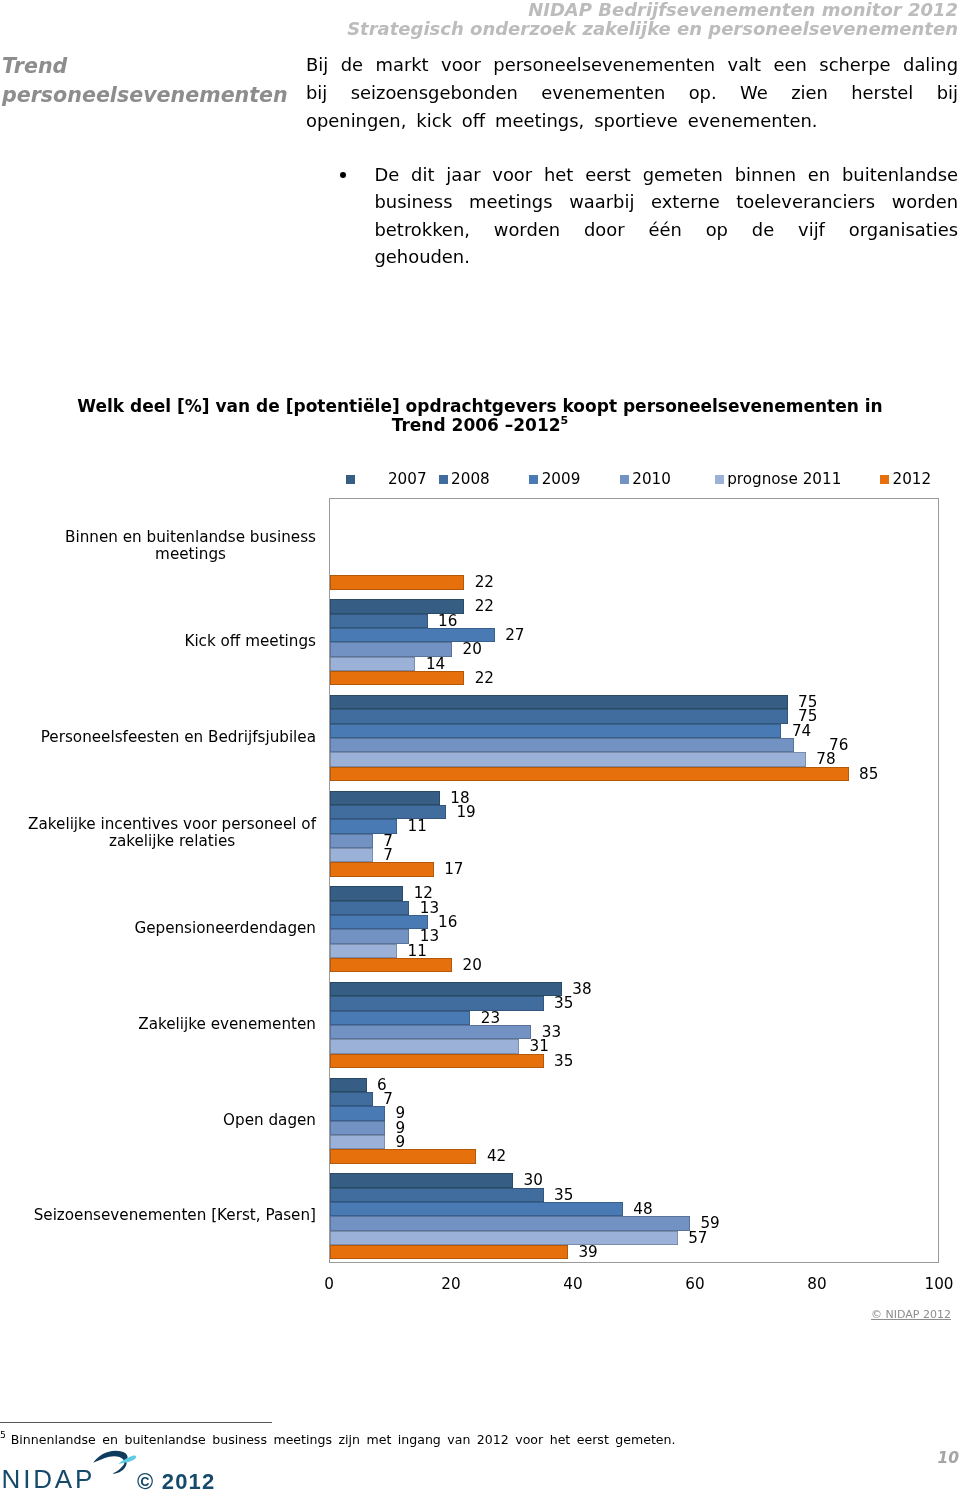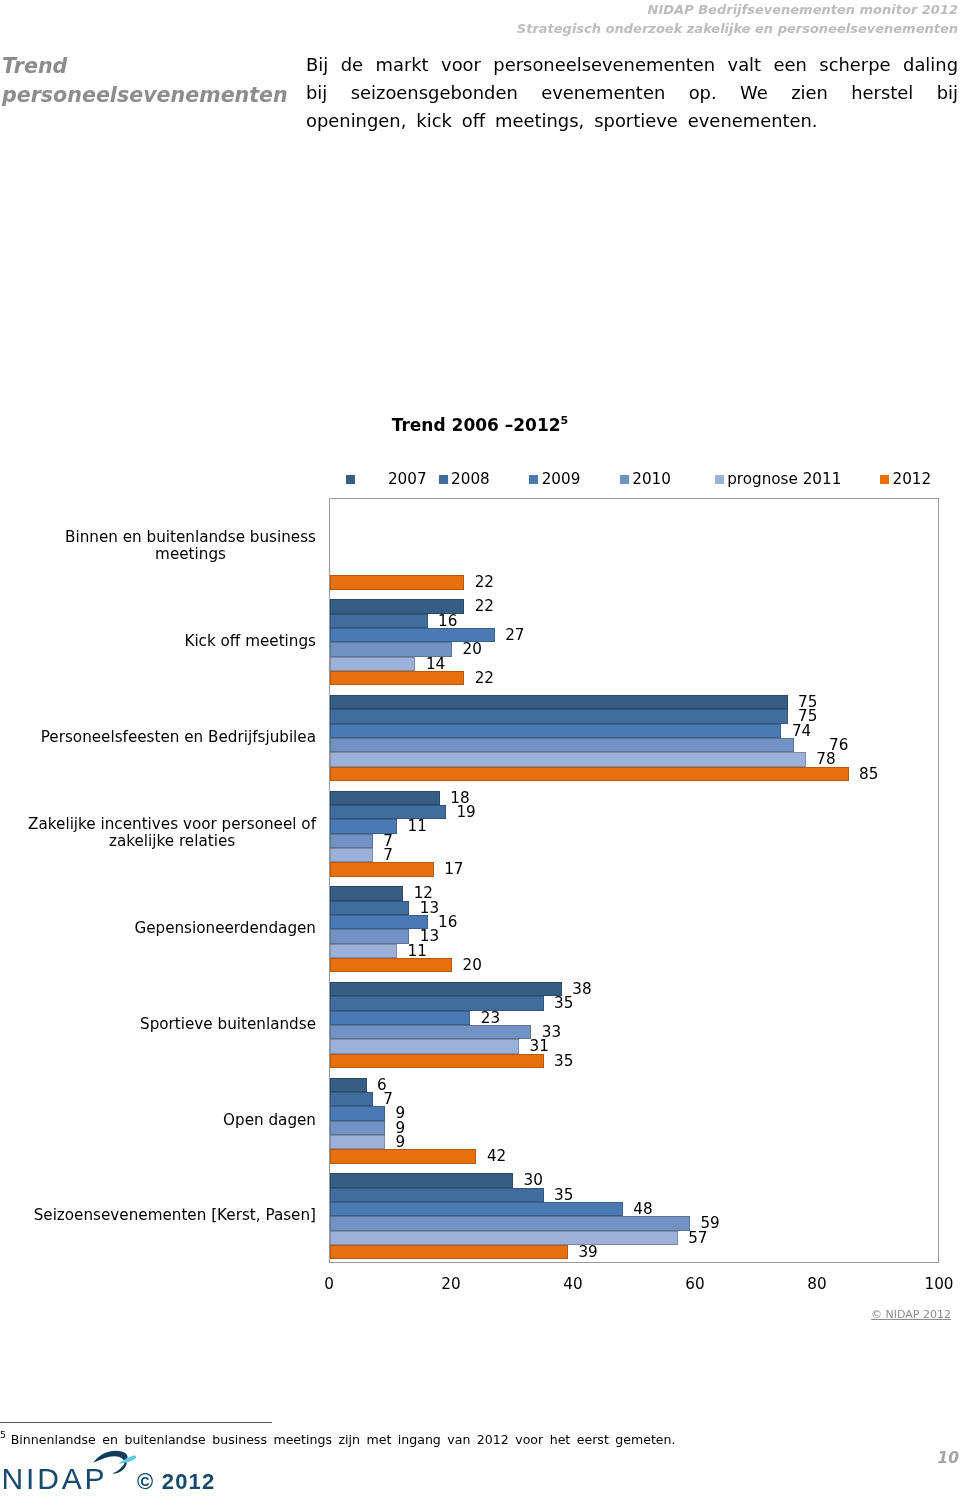--- a/index.html
+++ b/index.html
@@ -2,21 +2,21 @@
 <html><head>
 <meta charset="utf-8">
 <title>NIDAP Bedrijfsevenementen monitor 2012</title>
 <style>
   html,body{margin:0;padding:0;}
   body{width:960px;height:1497px;background:#fff;font-family:"DejaVu Sans",sans-serif;-webkit-font-smoothing:antialiased;position:relative;overflow:hidden;}
   .page{position:relative;width:960px;height:1497px;}
 
   
   .doc-header{position:absolute;left:0;top:1px;width:958px;text-align:right;color:#bcbcbc;
-    font-weight:bold;font-style:italic;font-size:13px;line-height:18.6px;letter-spacing:0px;}
+    font-weight:bold;font-style:italic;font-size:18px;line-height:18.6px;letter-spacing:0px;}
 
   
   .side-title{position:absolute;left:2px;top:51.5px;width:300px;color:#8d8d8d;
     font-weight:bold;font-style:italic;font-size:20.6px;line-height:29.2px;}
 
   
   .body-col{position:absolute;left:306px;top:51.2px;width:652px;font-size:17.9px;line-height:27.9px;color:#000;
     text-align:justify;word-spacing:4.3px;}
   .body-col p{margin:0;}
   .bullets{margin:0;padding:0;list-style:none;line-height:27.35px;}
@@ -48,43 +48,44 @@
 
   .copyright{position:absolute;right:9px;top:1307.5px;font-size:11px;color:#8d8d8d;text-decoration:underline;}
 
   
   .fnrule{position:absolute;left:0;top:1422px;width:272px;height:1px;background:#555;}
   .footnote{position:absolute;left:0;top:1430.5px;width:760px;font-size:12.55px;line-height:17px;color:#000;word-spacing:2.5px;}
   .footnote sup{font-size:9.2px;vertical-align:super;line-height:0;margin-right:-1.6px;}
   .pageno{position:absolute;right:1px;top:1449px;font-size:15.5px;font-weight:bold;font-style:italic;color:#a5a5a5;}
   .logo{position:absolute;left:0px;top:1446px;width:240px;height:51px;}
   .logo svg{position:absolute;left:0;top:0;}
-  .logo-word{position:absolute;left:1.5px;top:18px;font-family:"Liberation Sans",sans-serif;font-size:30px;line-height:30px;letter-spacing:2.85px;color:#164a6c;}
+  .logo-word{position:absolute;left:1.5px;top:18px;font-family:"Liberation Sans",sans-serif;font-size:26px;line-height:30px;letter-spacing:2.85px;color:#164a6c;}
   .logo-c{position:absolute;left:137px;top:25px;font-family:"Liberation Sans",sans-serif;font-size:22px;line-height:22px;font-weight:bold;letter-spacing:1.2px;color:#164a6c;}
 </style>
 </head>
 <body>
 
 <div class="page">
 
   <div class="doc-header">
     <div>NIDAP Bedrijfsevenementen monitor 2012</div>
     <div>Strategisch onderzoek zakelijke en personeelsevenementen</div>
   </div>
 
   <div class="side-title">Trend personeelsevenementen</div>
 
   <div class="body-col">
     <p>Bij de markt voor personeelsevenementen valt een scherpe daling bij seizoensgebonden evenementen op. We zien herstel bij openingen, kick off meetings, sportieve evenementen.</p>
     <ul class="bullets">
+      <li><span class="dot">•</span><span>De dit jaar voor het eerst gemeten binnen en buitenlandse business meetings waarbij externe toeleveranciers worden betrokken, worden door één op de vijf organisaties gehouden.</span></li>
     </ul>
   </div>
 
   <div class="chart-title">
-    <br>
+    <span>Welk deel [%] van de [potentiële] opdrachtgevers koopt personeelsevenementen in</span><br>
     <span>Trend 2006 –2012</span><sup>5</sup>
   </div>
 
   <div class="legend" id="legend">
       <div class="item" style="left: 346.1px; gap: 33px;">
         <span class="sw" style="background: rgb(54, 94, 133);"></span>
         <span>2007</span>
       </div>
       <div class="item" style="left: 438.8px;">
         <span class="sw" style="background: rgb(65, 109, 158);"></span>
@@ -196,21 +197,21 @@
       <div class="blabel" style="left: 248.4px; top: 745.847px;">39</div>
     </div>
   <div class="cat-labels" id="cats">
       <div class="cat" style="top: 47.8125px;"><span>Binnen en buitenlandse business
 meetings</span></div>
       <div class="cat" style="top: 143.438px;"><span>Kick off meetings</span></div>
       <div class="cat" style="top: 239.062px;"><span>Personeelsfeesten en Bedrijfsjubilea</span></div>
       <div class="cat" style="top: 334.688px;"><span>Zakelijke incentives voor personeel of
 zakelijke relaties</span></div>
       <div class="cat" style="top: 430.312px;"><span>Gepensioneerdendagen</span></div>
-      <div class="cat" style="top: 525.938px;"><span>Sportieve buitenlandse</span></div>
+      <div class="cat" style="top: 525.938px;"><span>Zakelijke evenementen</span></div>
       <div class="cat" style="top: 621.562px;"><span>Open dagen</span></div>
       <div class="cat" style="top: 717.188px;"><span>Seizoensevenementen [Kerst, Pasen]</span></div>
     </div>
   <div class="axis" id="axis">
       <span style="left: 329px;">0</span>
       <span style="left: 451px;">20</span>
       <span style="left: 573px;">40</span>
       <span style="left: 695px;">60</span>
       <span style="left: 817px;">80</span>
       <span style="left: 939px;">100</span>

